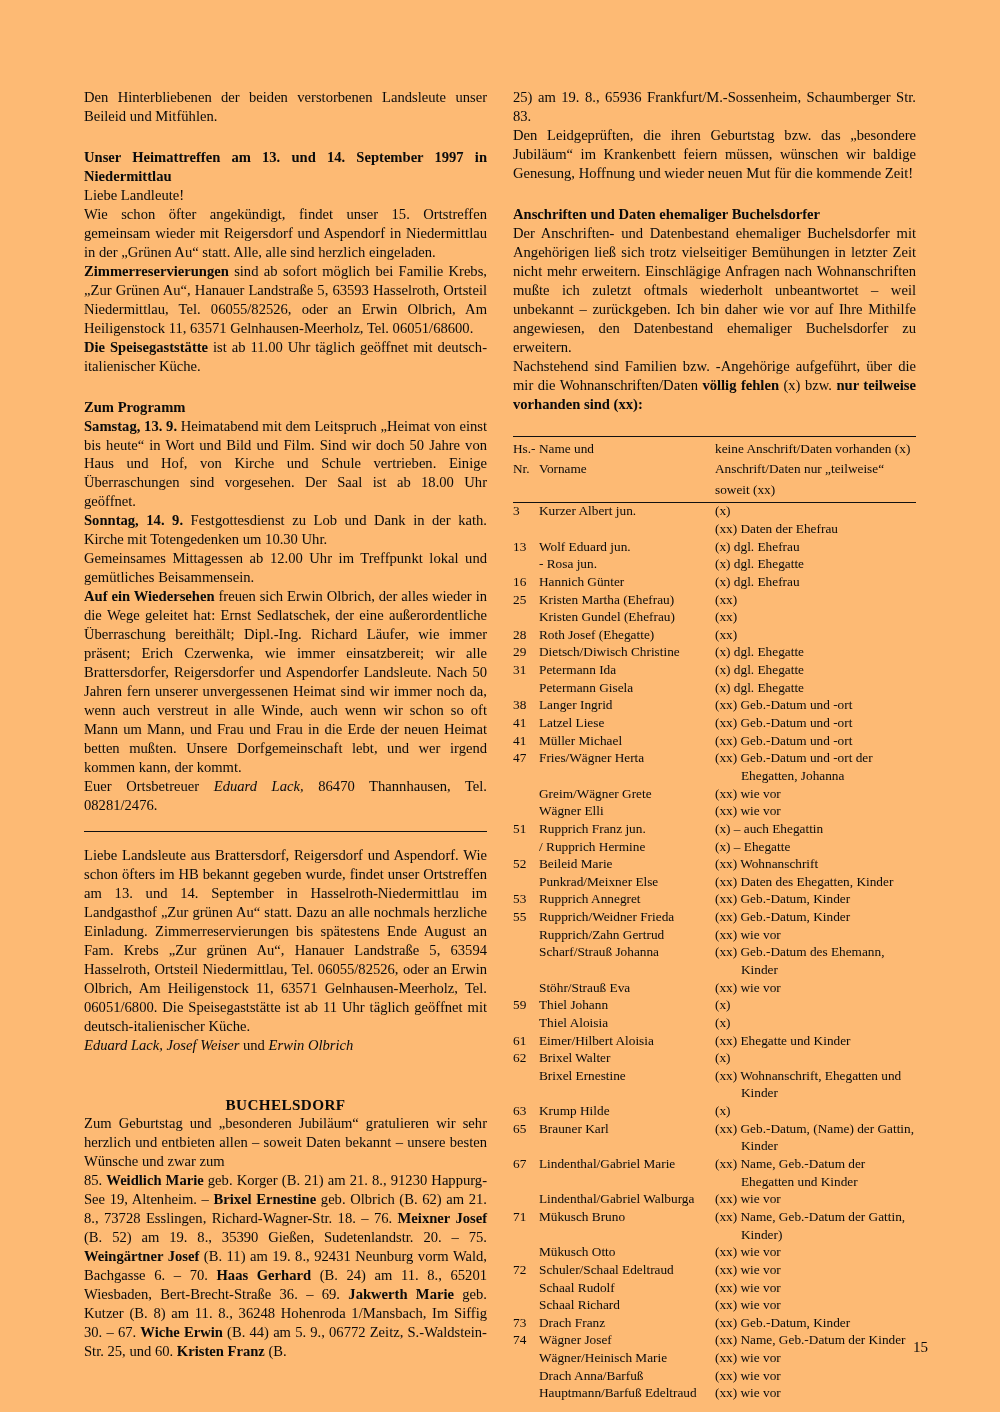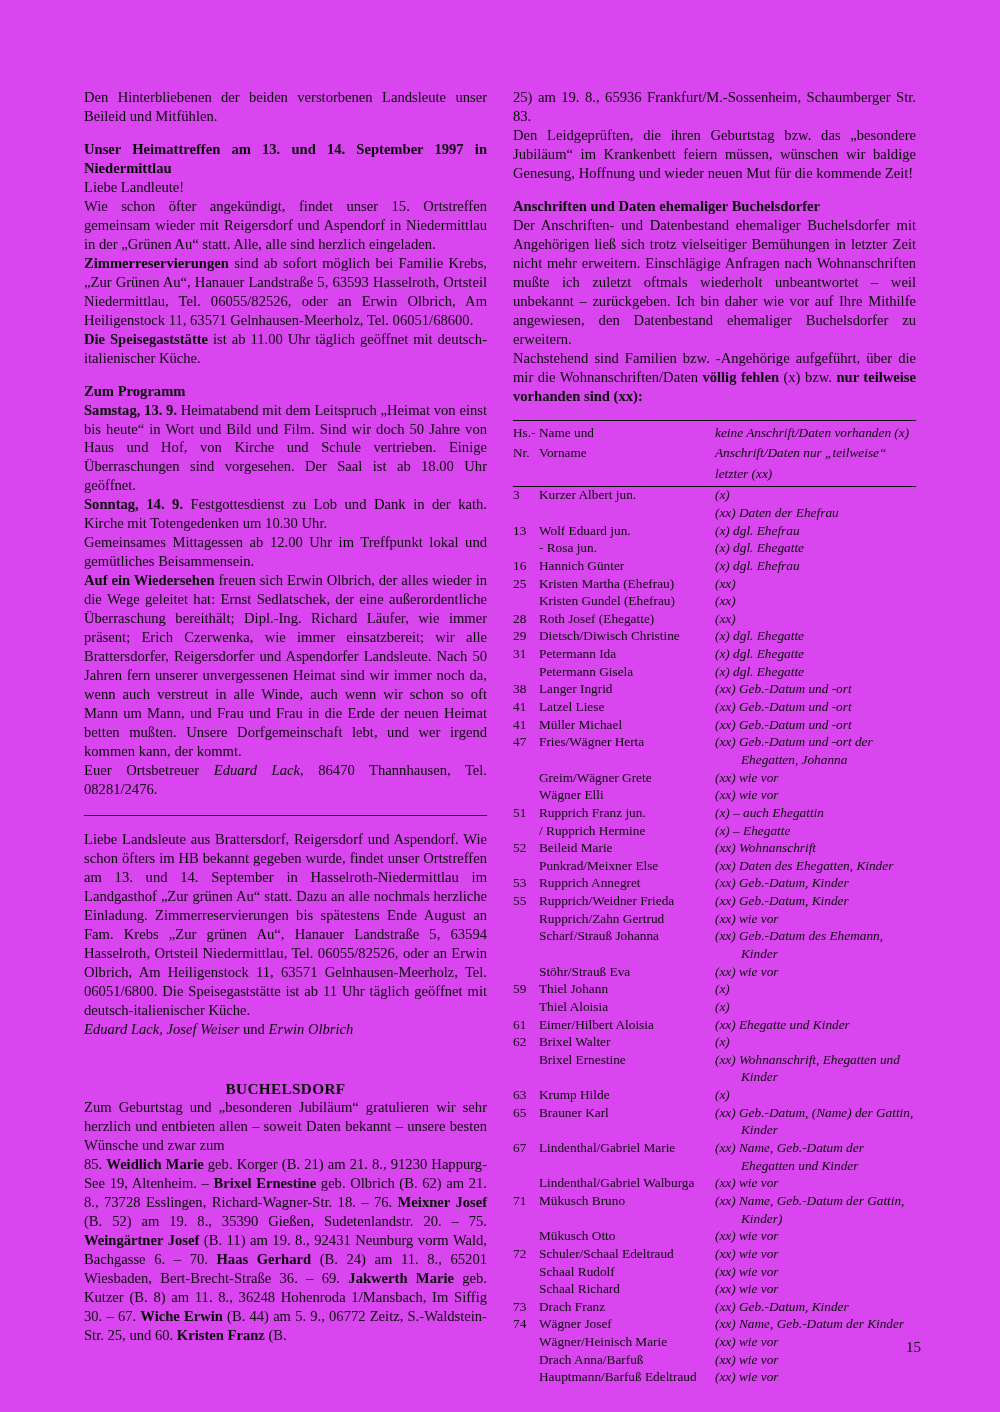--- a/index.html
+++ b/index.html
@@ -12,21 +12,21 @@
     height: 1412px;
     position: relative;
     font-family: "Liberation Serif", serif;
     color: #0a0a0a;
   }
   .page {
     position: absolute;
     left: 0; top: 0;
     width: 1000px;
     height: 1412px;
-    background: #d946ef;
+    background: #fdba74;
   }
   .columns {
     position: absolute;
     left: 84px;
     top: 88px;
     width: 832px;
     display: flex;
     gap: 26px;
   }
   .col {
@@ -34,21 +34,21 @@
   }
   p {
     margin: 0 0 0 0;
     font-size: 14.6px;
     line-height: 1.30;
     text-align: justify;
     text-justify: inter-word;
     hyphens: manual;
   }
   .gap-s { margin-top: 0; }
-  .gap-m { margin-top: 14px; }
+  .gap-m { margin-top: 22px; }
   .gap-l { margin-top: 20px; }
   b, .b { font-weight: bold; }
   i, .i { font-style: italic; }
   .heading-c {
     font-size: 15.2px;
     font-weight: bold;
     text-align: center;
     letter-spacing: 0.4px;
     margin-top: 40px;
   }
@@ -69,35 +69,35 @@
     border-collapse: collapse;
     font-size: 13.3px;
     line-height: 1.23;
   }
   .tbl td {
     vertical-align: top;
     padding: 0 0 0.5px 0;
   }
   .c-nr { width: 26px; }
   .c-name { width: 172px; padding-right: 4px !important; }
-  .c-info { width: auto; font-style: italic; }
+  .c-info { width: auto; }
   .thead-top {
     border-top: 1.2px solid #111;
   }
   .thead-bottom td {
     border-bottom: 1.2px solid #111;
     padding-bottom: 3px;
   }
   .thead td {
     padding-top: 4px;
   }
   .tbl-body td { padding-top: 0.8px; }
   .pagenum {
     position: absolute;
-    right: 79px;
+    right: 72px;
     bottom: 56px;
     font-size: 15px;
   }
   .indent-name { padding-left: 10px; }
 </style>
 </head>
 <body>
 
 <div class="page">
   <div class="columns">
@@ -168,21 +168,21 @@
             <td class="c-info">keine Anschrift/Daten vorhanden (x)</td>
           </tr>
           <tr class="thead">
             <td class="c-nr">Nr.</td>
             <td class="c-name">Vorname</td>
             <td class="c-info">Anschrift/Daten nur „teilweise“</td>
           </tr>
           <tr class="thead thead-bottom">
             <td class="c-nr"></td>
             <td class="c-name"></td>
-            <td class="c-info">letzter (xx)</td>
+            <td class="c-info">soweit (xx)</td>
           </tr>
         </tbody>
         <tbody class="tbl-body" id="table-body">
             <tr>
               <td class="c-nr">3</td>
               <td class="c-name">Kurzer Albert jun.</td>
               <td class="c-info">(x)</td>
             </tr>
             <tr>
               <td class="c-nr"></td>

